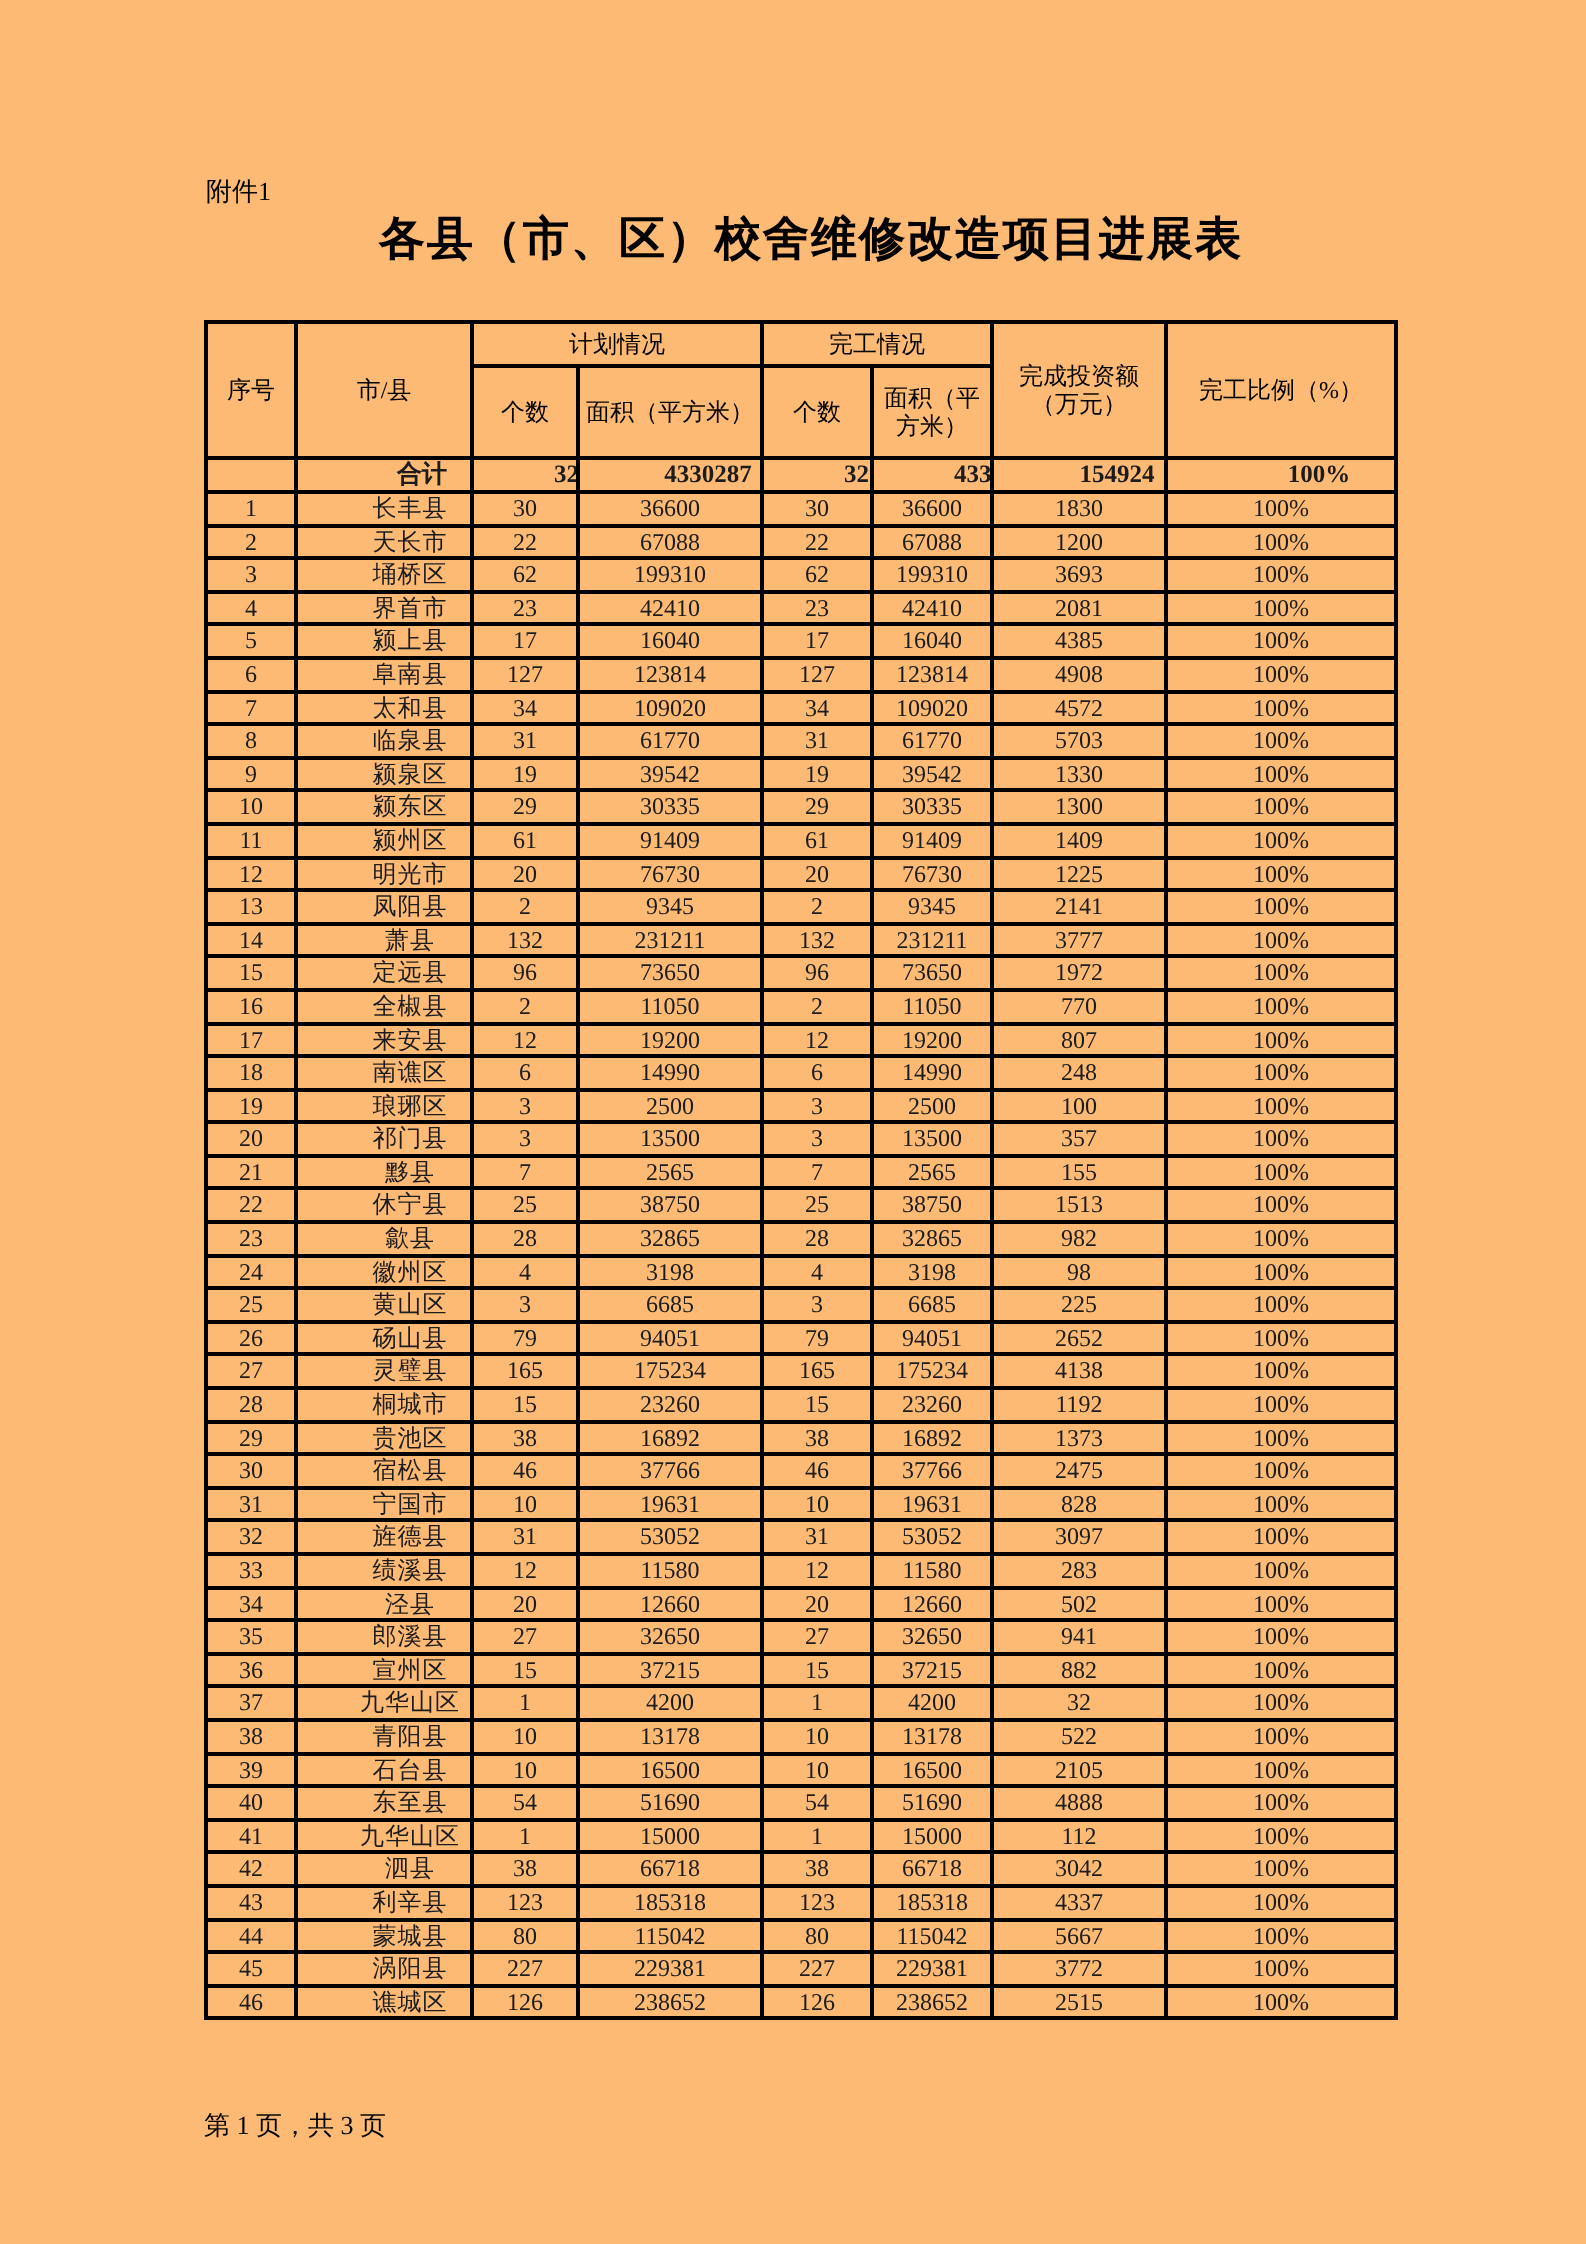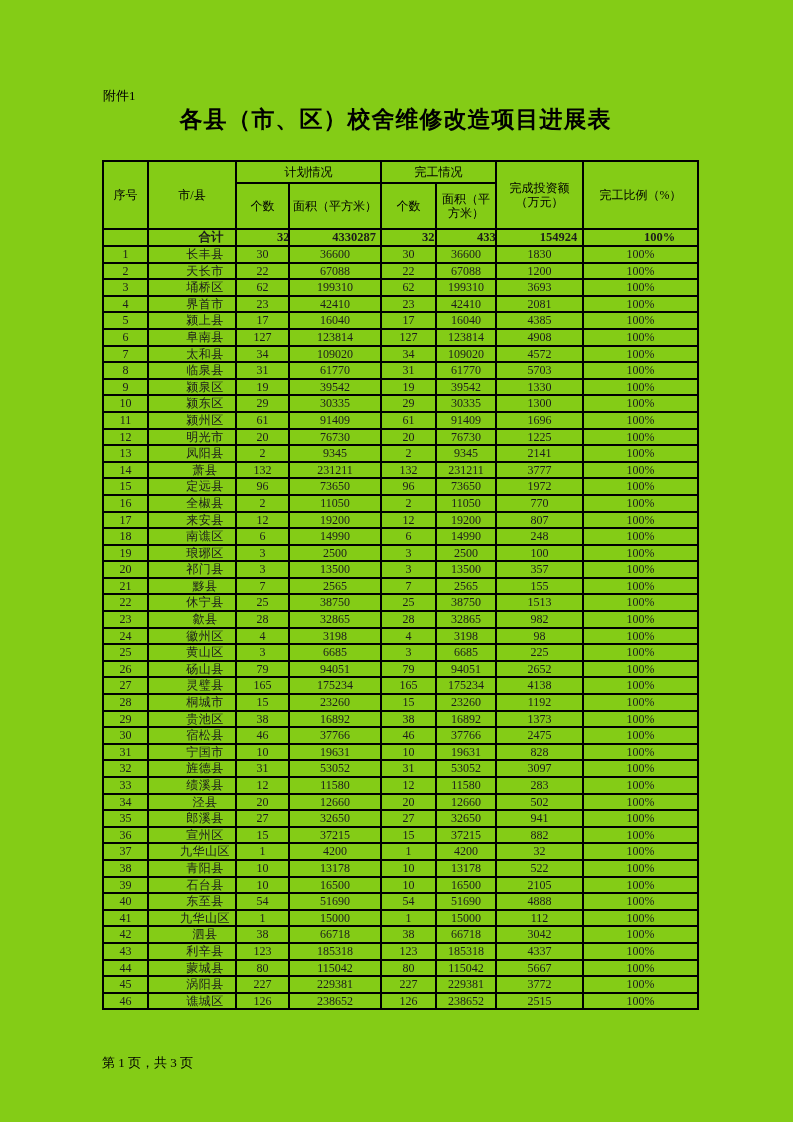--- a/index.html
+++ b/index.html
@@ -1,28 +1,28 @@
 <!DOCTYPE html>
 <html><head>
 <meta charset="utf-8">
 <style>
   html,body { margin:0; padding:0; background:#fff; }
   body {
     width:793px; height:1122px;
     font-family:"Liberation Serif","DejaVu Serif",serif;
     color:#000;
   }
-  .page { position:relative; width:793px; height:1122px; background:#84cc16; overflow:hidden; }
+  .page { position:relative; width:793px; height:1122px; background:#fdba74; overflow:hidden; }
 
   .attachment {
     position:absolute; left:103px; top:88px;
     font-size:13px; line-height:15px;
   }
   .doc-title {
-    position:absolute; left:98px; top:104px; width:595px;
+    position:absolute; left:108px; top:104px; width:595px;
     text-align:center; font-size:23px; font-weight:bold; letter-spacing:1px;
     white-space:nowrap;
   }
 
   table.progress {
     position:absolute; left:102px; top:160px; width:595px;
     border-collapse:collapse; table-layout:fixed;
     border:2px solid #000;
   }
   .progress th, .progress td {
@@ -195,21 +195,21 @@
           <td>1300</td>
           <td>100%</td>
         </tr>
         <tr>
           <td>11</td>
           <td class="region-cell">颍州区</td>
           <td>61</td>
           <td>91409</td>
           <td>61</td>
           <td>91409</td>
-          <td>1696</td>
+          <td>1409</td>
           <td>100%</td>
         </tr>
         <tr>
           <td>12</td>
           <td class="region-cell">明光市</td>
           <td>20</td>
           <td>76730</td>
           <td>20</td>
           <td>76730</td>
           <td>1225</td>

